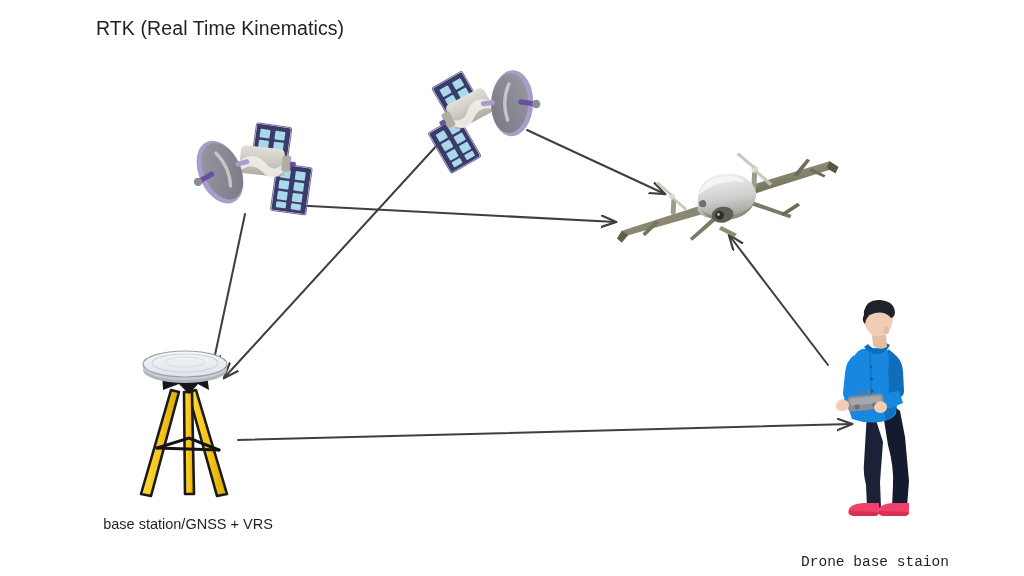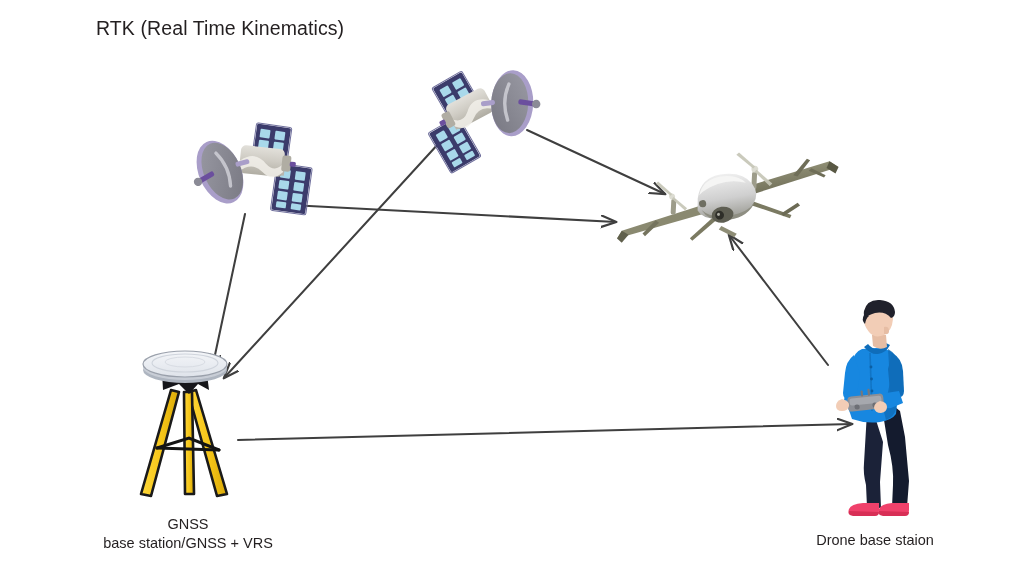--- a/index.html
+++ b/index.html
@@ -42,22 +42,23 @@
     line-height: 19px;
     white-space: nowrap;
   }
   #gnss-caption {
     left: 63px;
     top: 515px;
     width: 250px;
   }
   #drone-base-caption {
     left: 750px;
-    top: 531px;
+    top: 553px;
     width: 250px;
+    font-family: Liberation Mono, monospace;
   }
 </style>
 </head>
 <body>
 
 <div id="canvas">
 
   <svg id="diagram-svg" viewBox="0 0 1024 576">
     <defs>
       <marker id="arrowhead" markerWidth="9" markerHeight="9" refX="7.4" refY="3.2" orient="auto" markerUnits="strokeWidth">
@@ -331,19 +332,18 @@
       </g>
 
       <path d="M-36,-16 q-6,2 -6,7 q0,5 6,5 q6,0 7,-5 q1,-5 -7,-7 Z" fill="#f2cdb6"></path>
       <path d="M2,-14 q-6,2 -6,7 q1,5 7,5 q6,-1 6,-6 q0,-5 -7,-6 Z" fill="#f2cdb6"></path>
     </g>
   </svg>
 
   <div class="title-text">RTK (Real Time Kinematics)</div>
 
   <div class="caption" id="gnss-caption">
-    <div>GNSS</div>
     <div>base station/GNSS + VRS</div>
   </div>
 
   <div class="caption" id="drone-base-caption">Drone base staion</div>
 
 </div>
 
 </body></html>

